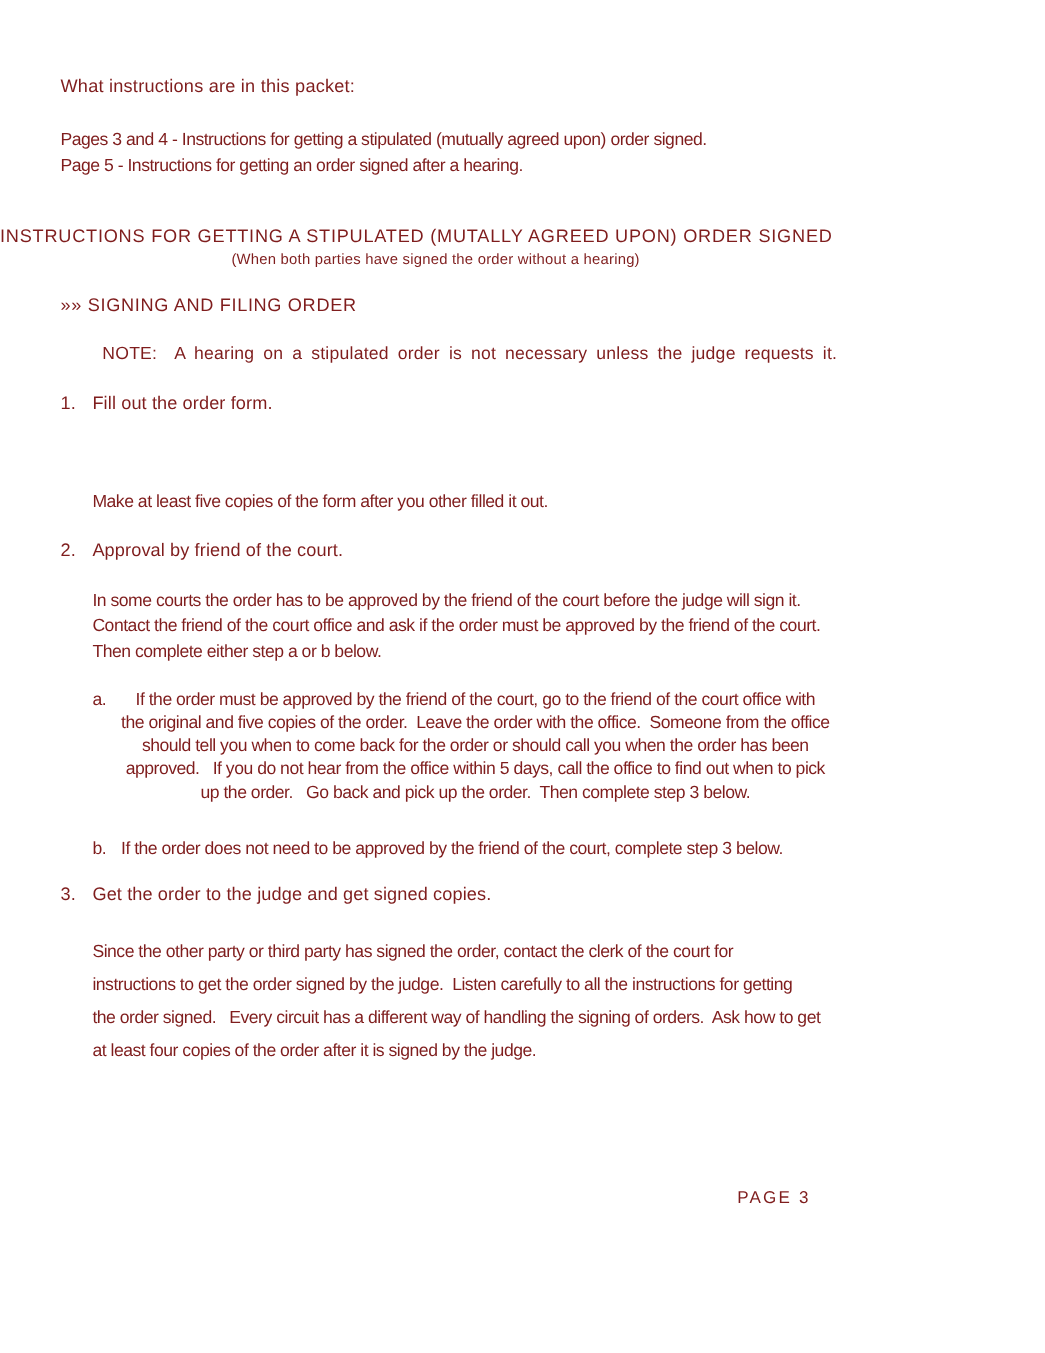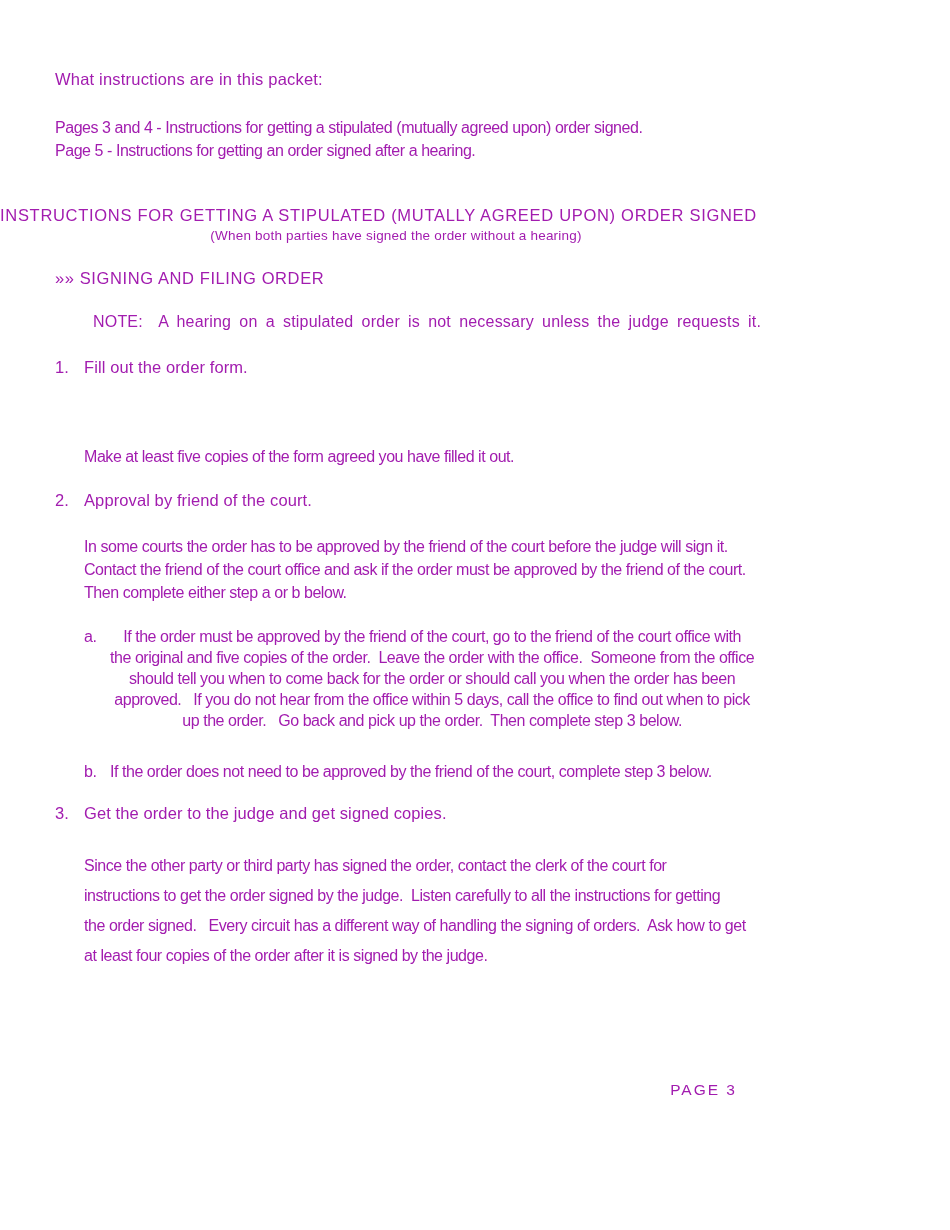--- a/index.html
+++ b/index.html
@@ -5,21 +5,21 @@
   html, body {
     margin: 0;
     padding: 0;
     background: #ffffff;
   }
   .page {
     position: relative;
     width: 792px;
     height: 1230px;
     background: #ffffff;
-    color: #a21caf;
+    color: #7f1d1d;
     font-family: "Liberation Sans", sans-serif;
     overflow: hidden;
   }
   .abs { position: absolute; }
 
   .intro-heading {
     font-size: 16.5px;
     letter-spacing: 0.2px;
   }
   .body-text {
@@ -96,21 +96,21 @@
   <div class="abs doc-subtitle" style="left:0; top:228px;">(When both parties have signed the order without a hearing)</div>
 
   <div class="abs section-heading" style="left:55px; top:269px;">»» SIGNING AND FILING ORDER</div>
 
   <div class="abs note-text" style="left:55px; top:313px;margin-left:38px;">NOTE:  A hearing on a stipulated order is not necessary unless the judge requests it.</div>
 
   <div class="abs step-heading" style="left:55px; top:358px;">
     <span class="step-number">1.</span>
     <span>Fill out the order form.</span>
   </div>
-  <div class="abs body-text" style="left:84px; top:446px;">Make at least five copies of the form agreed you have filled it out.</div>
+  <div class="abs body-text" style="left:84px; top:446px;">Make at least five copies of the form after you other filled it out.</div>
 
   <div class="abs step-heading" style="left:55px; top:491px;">
     <span class="step-number">2.</span>
     <span>Approval by friend of the court.</span>
   </div>
   <div class="abs body-text" style="left:84px; top:536px; line-height:22.8px;">In some courts the order has to be approved by the friend of the court before the judge will sign it.
 Contact the friend of the court office and ask if the order must be approved by the friend of the court.
 Then complete either step a or b below.</div>
 
   <div class="abs substep" style="left:84px; top:626px;">

